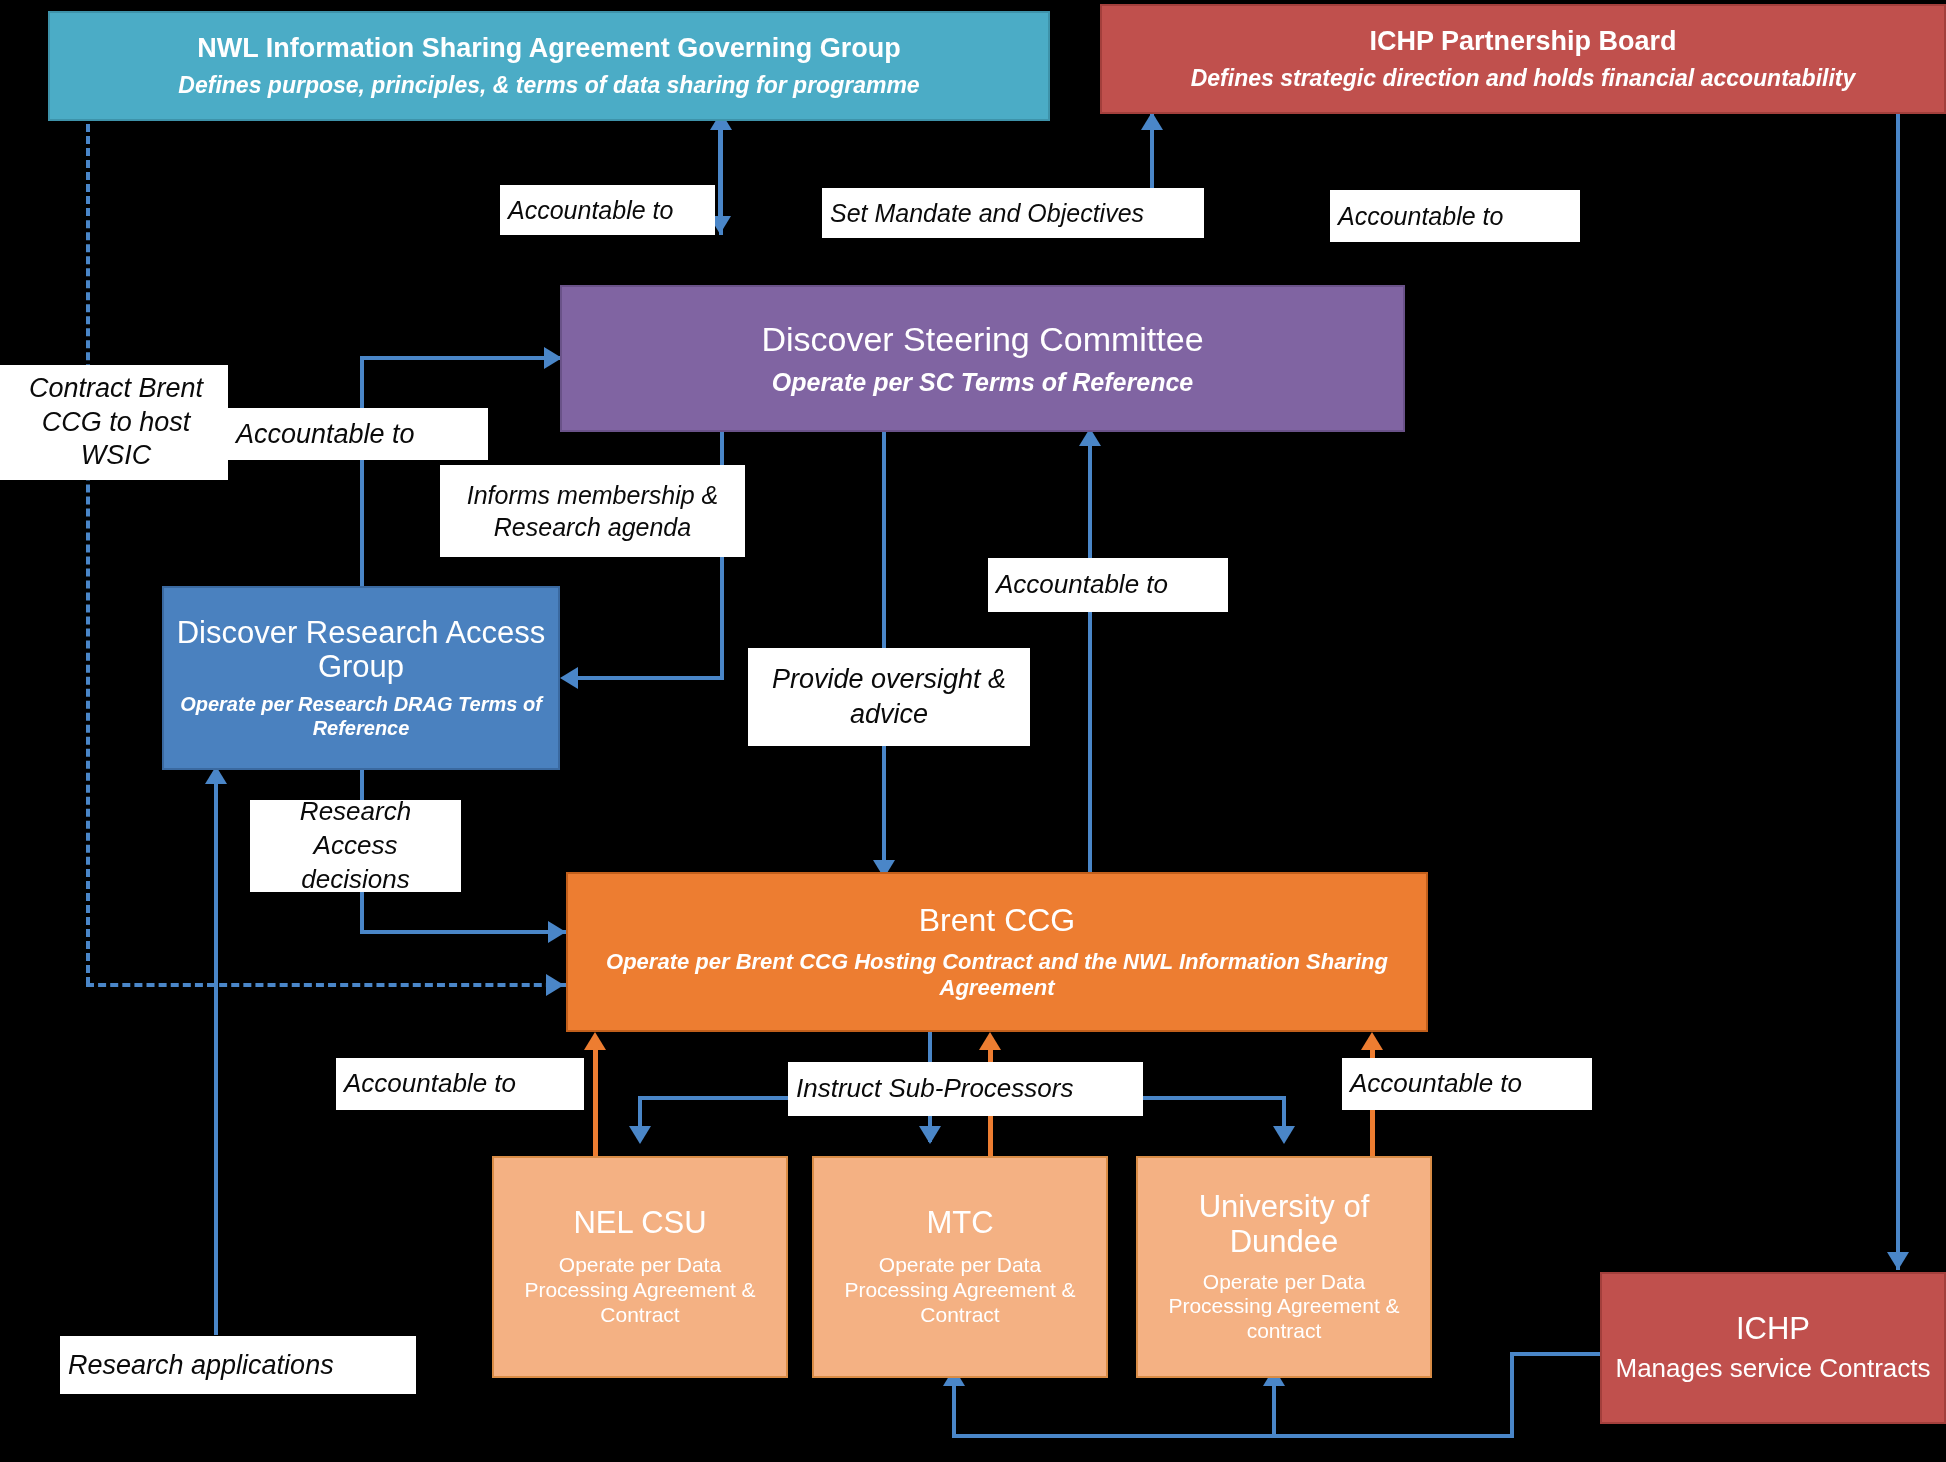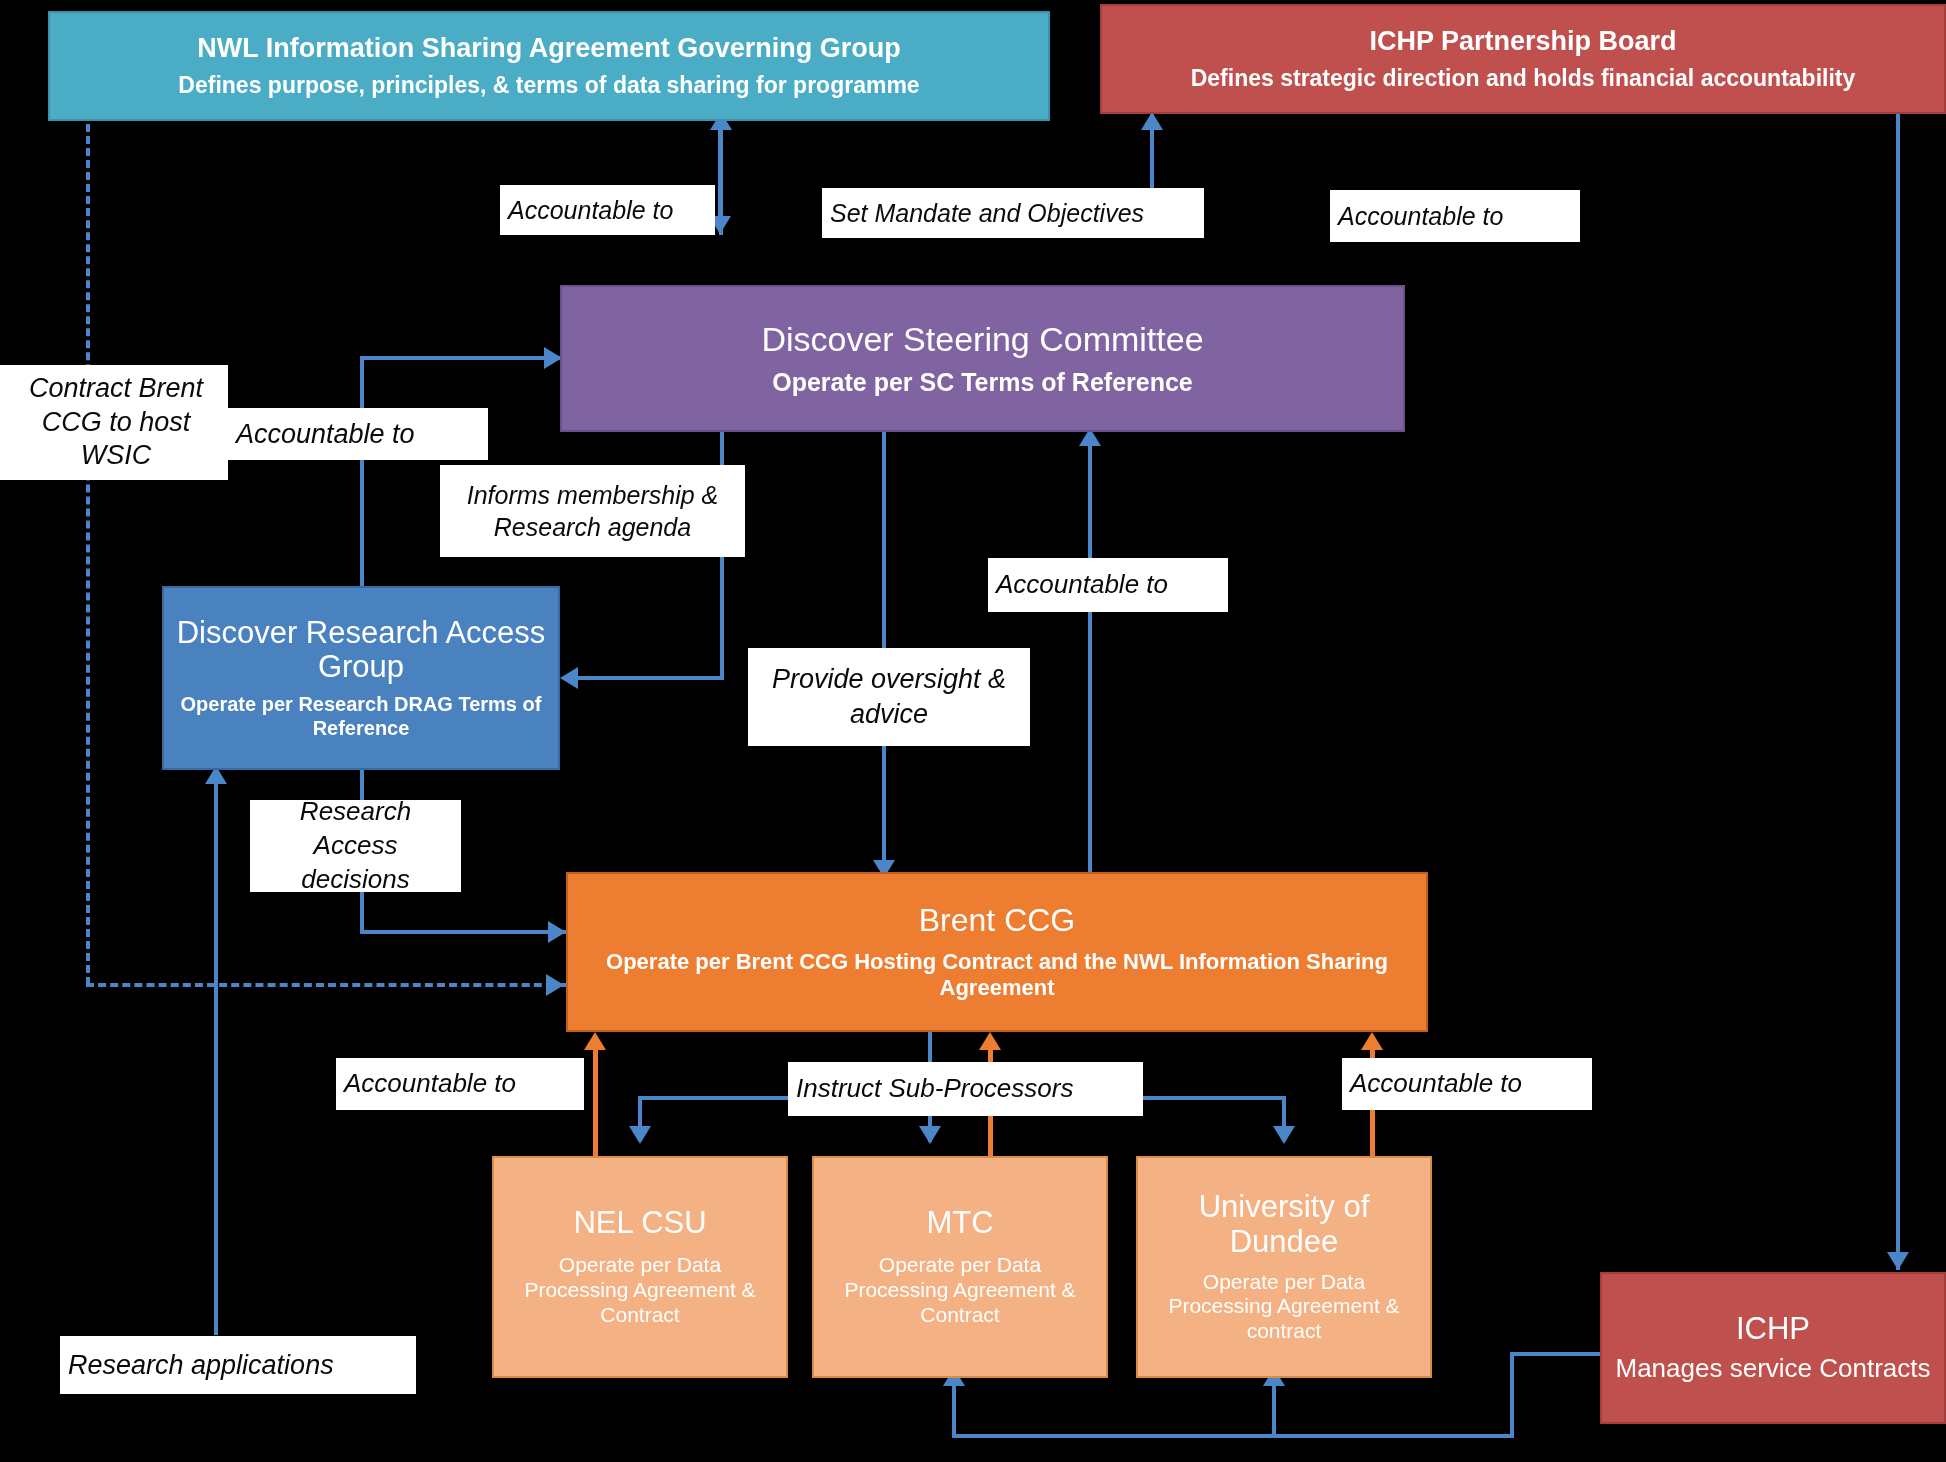--- a/index.html
+++ b/index.html
@@ -24,20 +24,21 @@
     justify-content: center;
     text-align: center;
     color: #ffffff;
     z-index: 20;
   }
   .node .title {
     font-weight: normal;
     line-height: 1.12;
   }
   .node .sub {
+    font-style: italic;
     font-weight: bold;
     line-height: 1.18;
   }
   .node.bold-title .title { font-weight: bold; }
 
   
   .n-teal   { background:#4BACC6; border:2px solid #3E93AA;margin-top:7px; }
   .n-red    { background:#C0504D; border:2px solid #A33F3C; }
   .n-purple { background:#8064A2; border:2px solid #6A5289; }
   .n-blue   { background:#4A81BF; border:2px solid #3A69A0; }

